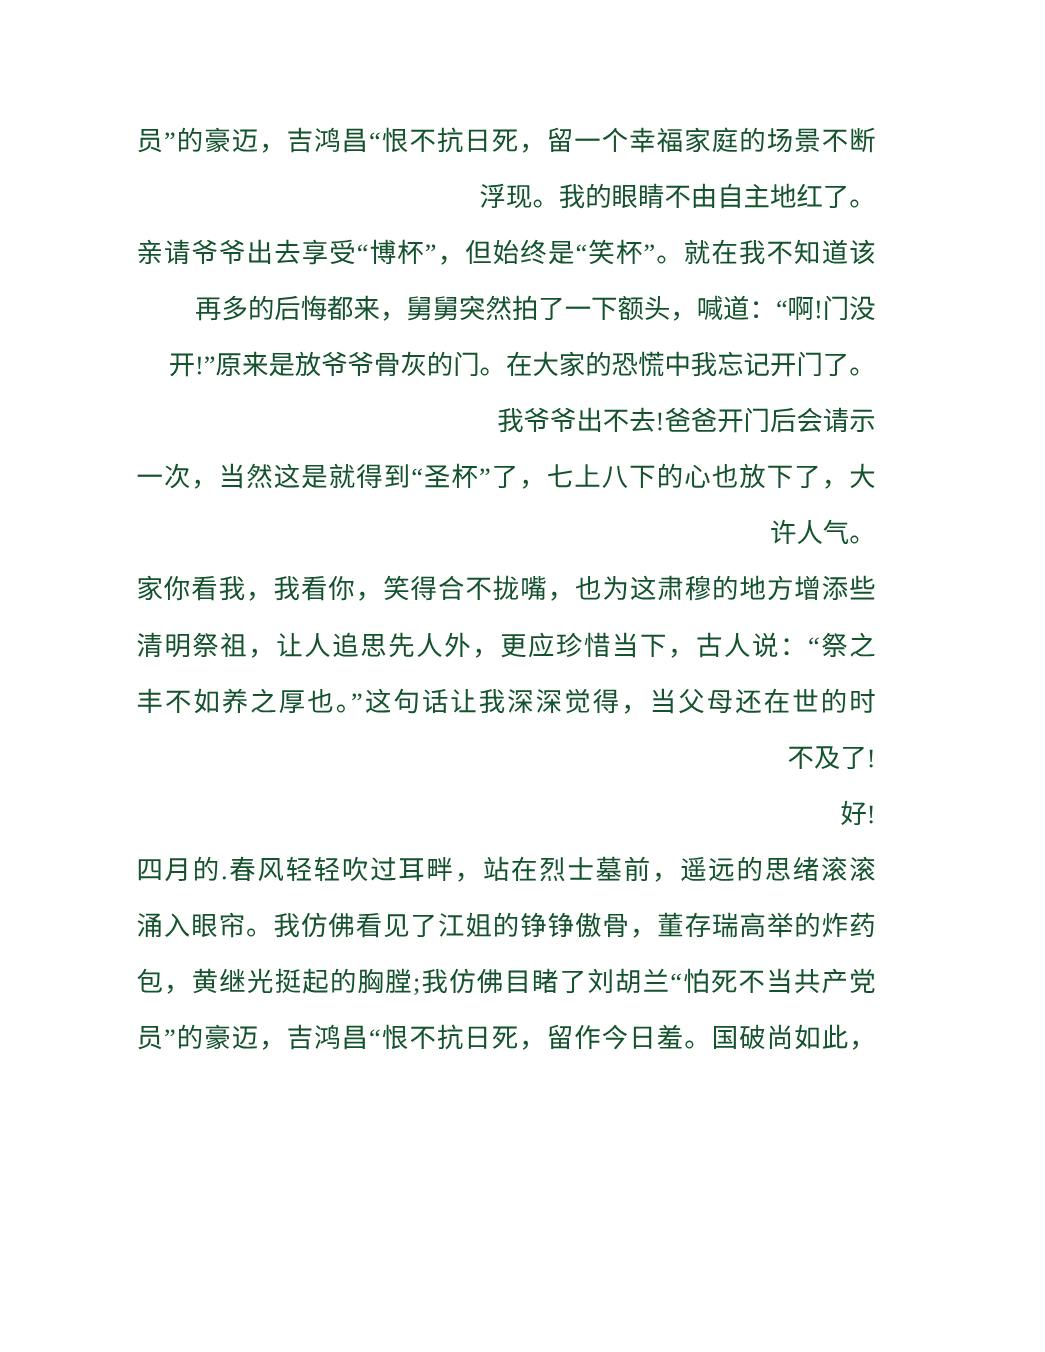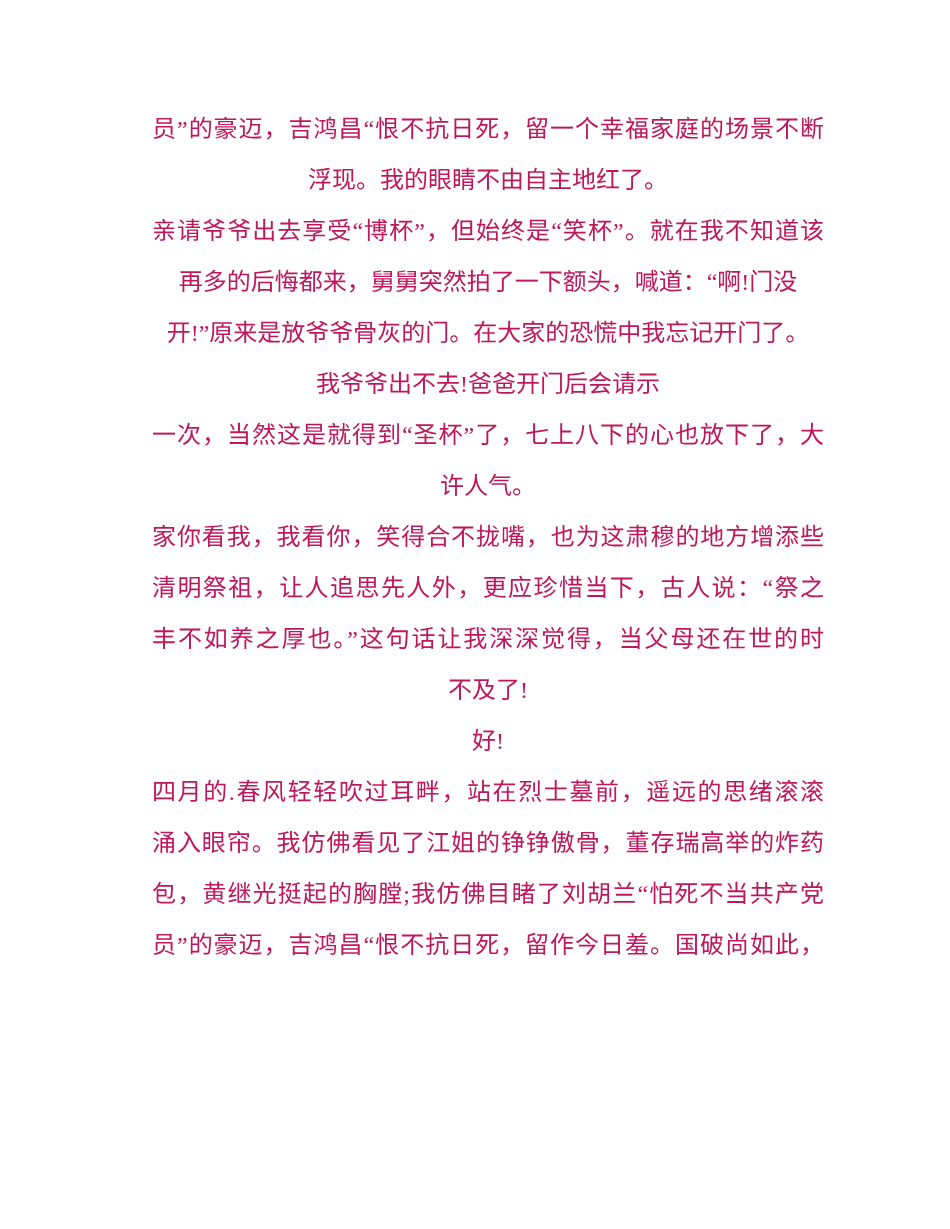--- a/index.html
+++ b/index.html
@@ -9,31 +9,31 @@
   }
   body {
     position: relative;
     width: 950px;
     height: 1229px;
     overflow: hidden;
     font-family: "Liberation Serif", "DejaVu Serif", serif;
   }
   .doc-page {
     position: absolute;
-    left: 152px;
+    left: 124px;
     top: 104px;
     width: 672px;
-    color: #be185d;
+    color: #14532d;
     font-size: 24px;
     line-height: 51px;
     letter-spacing: 0;
   }
   .line {
     white-space: pre-wrap;
-    text-align: center;
+    text-align: right;
   }
   .line.full {
     text-align: justify;
     text-align-last: justify;
   }
 </style>
 </head>
 <body>
 
 <div class="doc-page">

